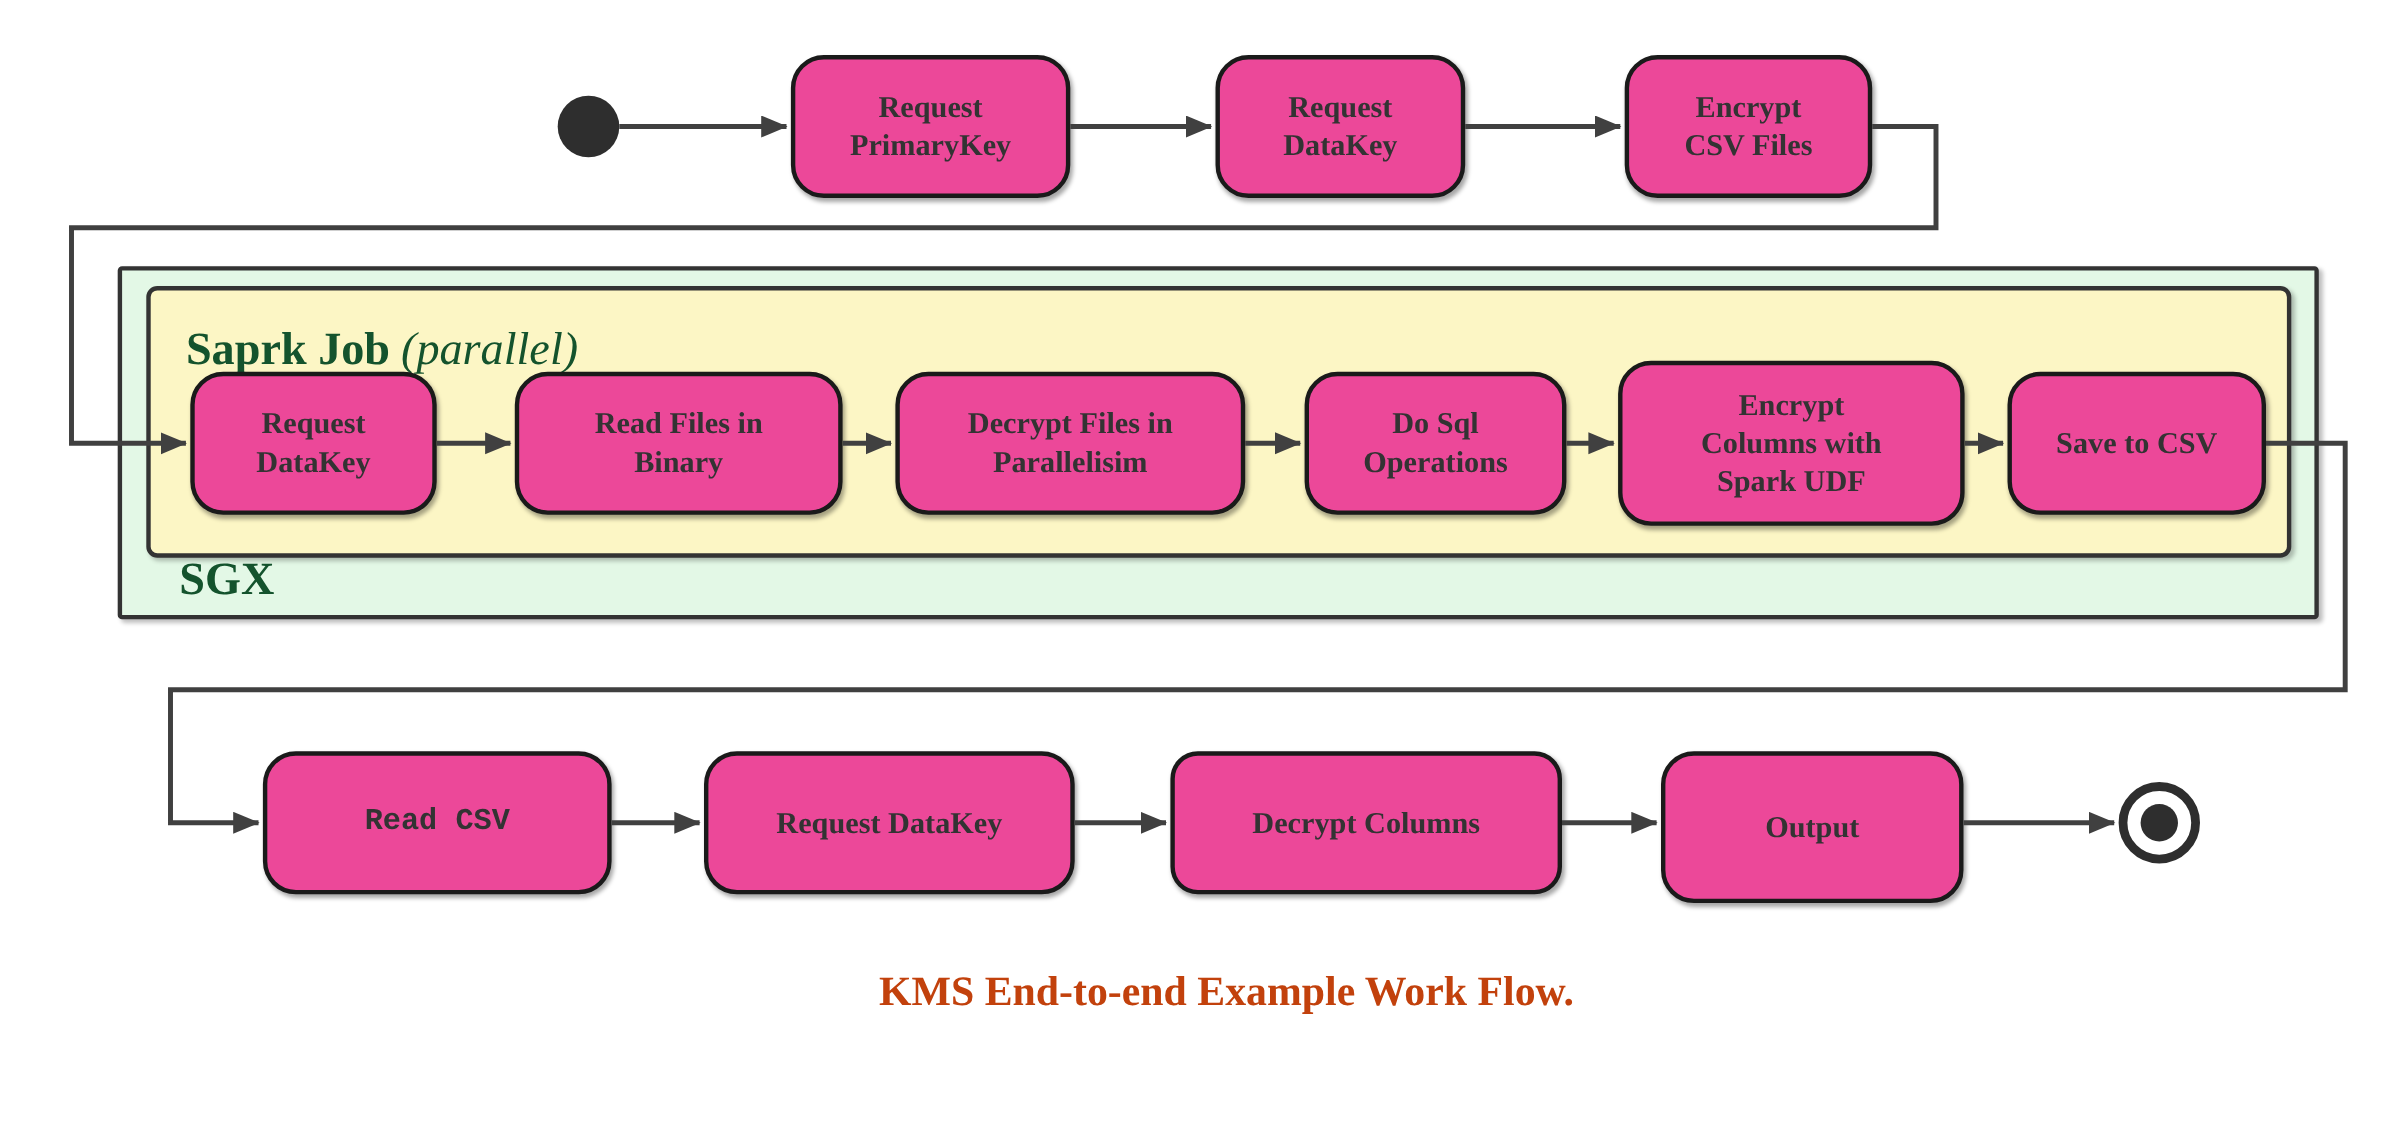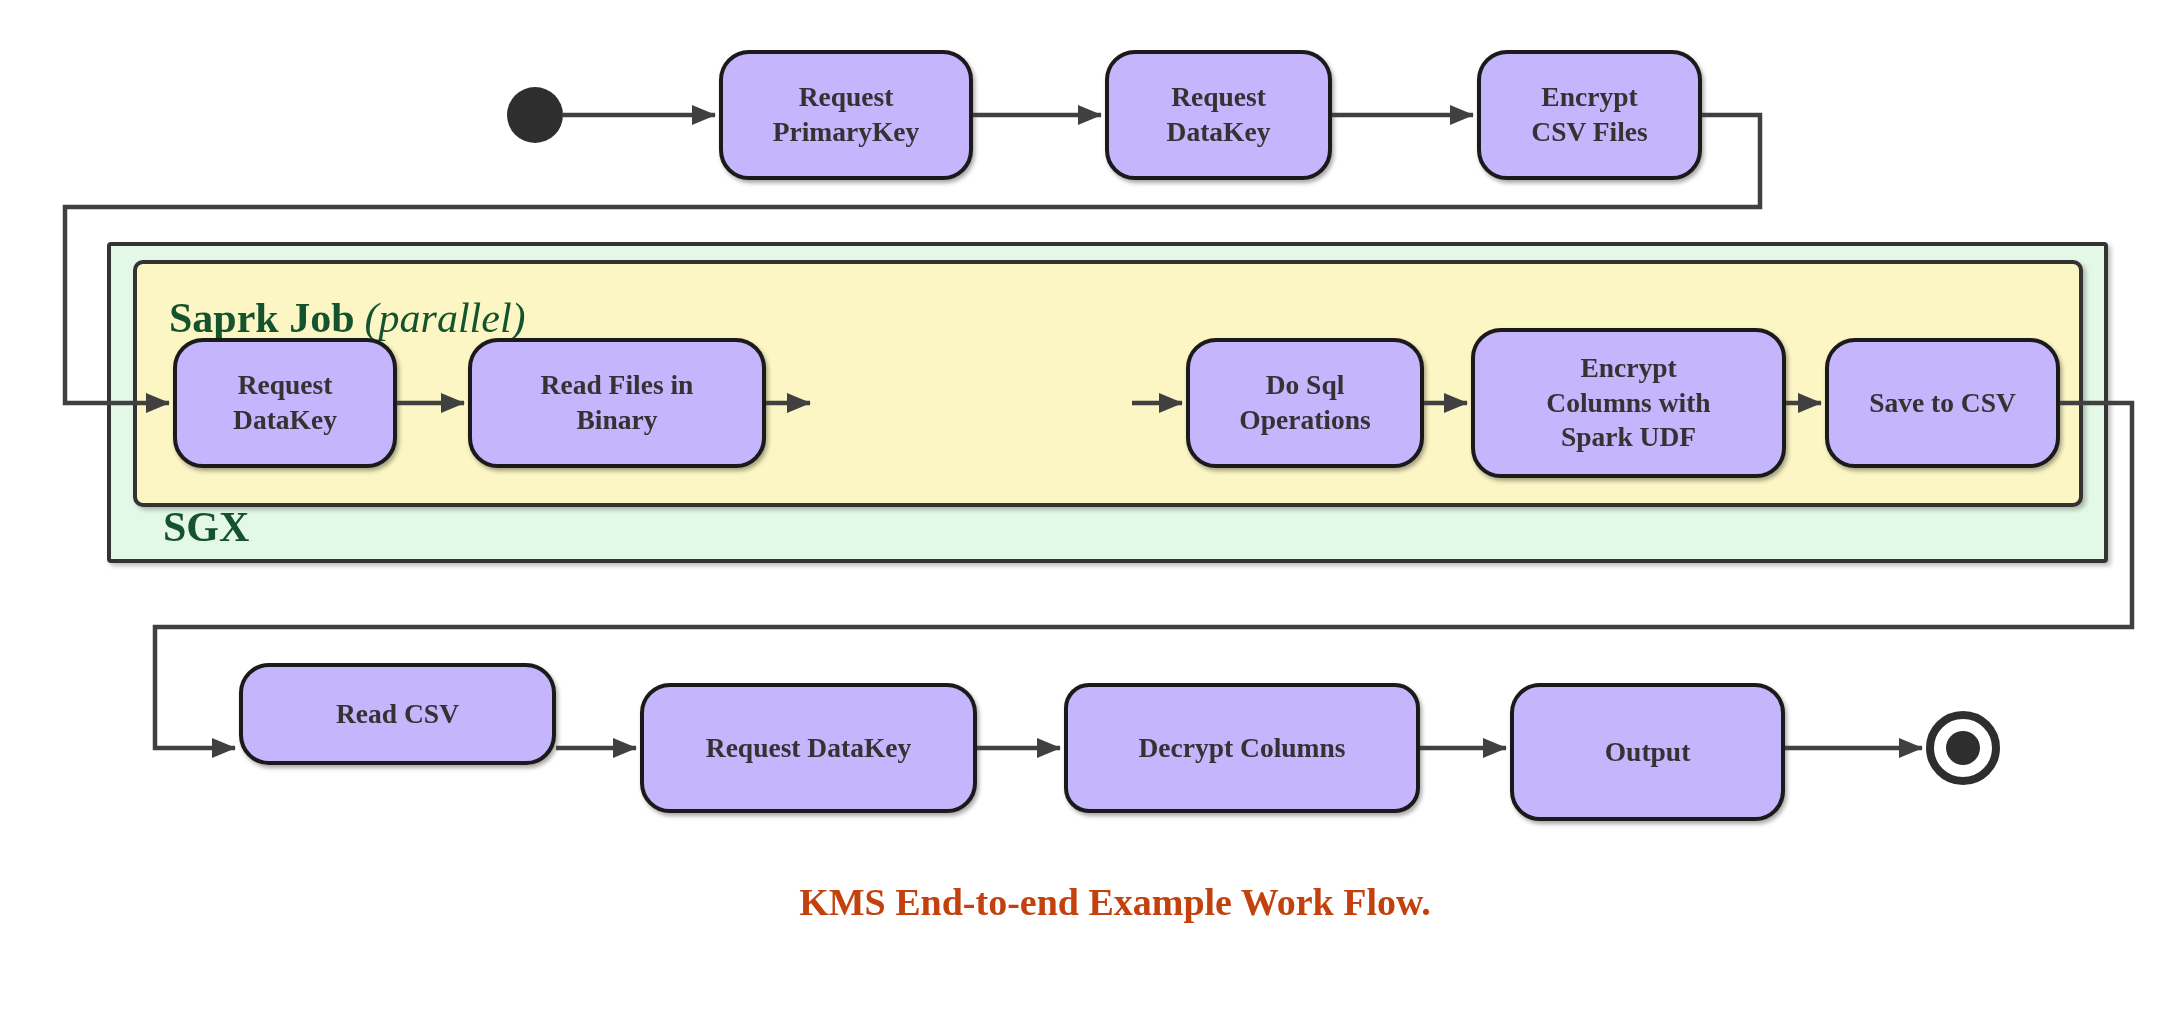--- a/index.html
+++ b/index.html
@@ -32,21 +32,21 @@
     white-space:nowrap;
     text-align:center;
   }
   .container-label .annotation{
     font-weight:400;
     font-style:italic;
     margin-left:10px;
   }
   .node{
     position:absolute;
-    background:#c4b5fd;
+    background:#ec4899;
     border:4.5px solid #1a1a1a;
     border-radius:30px;
     box-sizing:border-box;
     display:flex;
     align-items:center;
     justify-content:center;
     text-align:center;
     color:#333333;
     font-size:27.5px;
     font-weight:700;
@@ -120,28 +120,30 @@
 PrimaryKey</div>
   <div class="node" style="left:1105px;top:50px;width:227px;height:130px;">Request
 DataKey</div>
   <div class="node" style="left:1477px;top:50px;width:225px;height:130px;">Encrypt
 CSV Files</div>
 
   <div class="node" style="left:173px;top:338px;width:224px;height:130px;">Request
 DataKey</div>
   <div class="node" style="left:468px;top:338px;width:298px;height:130px;">Read Files in
 Binary</div>
+  <div class="node" style="left:814px;top:338px;width:318px;height:130px;">Decrypt Files in
+Parallelisim</div>
   <div class="node" style="left:1186px;top:338px;width:238px;height:130px;">Do Sql
 Operations</div>
   <div class="node" style="left:1471px;top:328px;width:315px;height:150px;">Encrypt
 Columns with
 Spark UDF</div>
   <div class="node" style="left:1825px;top:338px;width:235px;height:130px;">Save to CSV</div>
 
-  <div class="node" style="left:239px;top:663px;width:317px;height:102px;">Read CSV</div>
+  <div class="node" style="left:239px;top:683px;width:317px;height:130px;font-family:Liberation Mono, monospace;">Read CSV</div>
   <div class="node" style="left:640px;top:683px;width:337px;height:130px;">Request DataKey</div>
   <div class="node" style="left:1064px;top:683px;width:356px;height:130px;border-radius:25px;">Decrypt Columns</div>
   <div class="node" style="left:1510px;top:683px;width:275px;height:138px;">Output</div>
 
   <div class="end-node">
     <div class="end-node-dot"></div>
   </div>
 
   <svg class="edges" width="2179" height="1036" viewBox="0 0 2179 1036">
     <defs>

